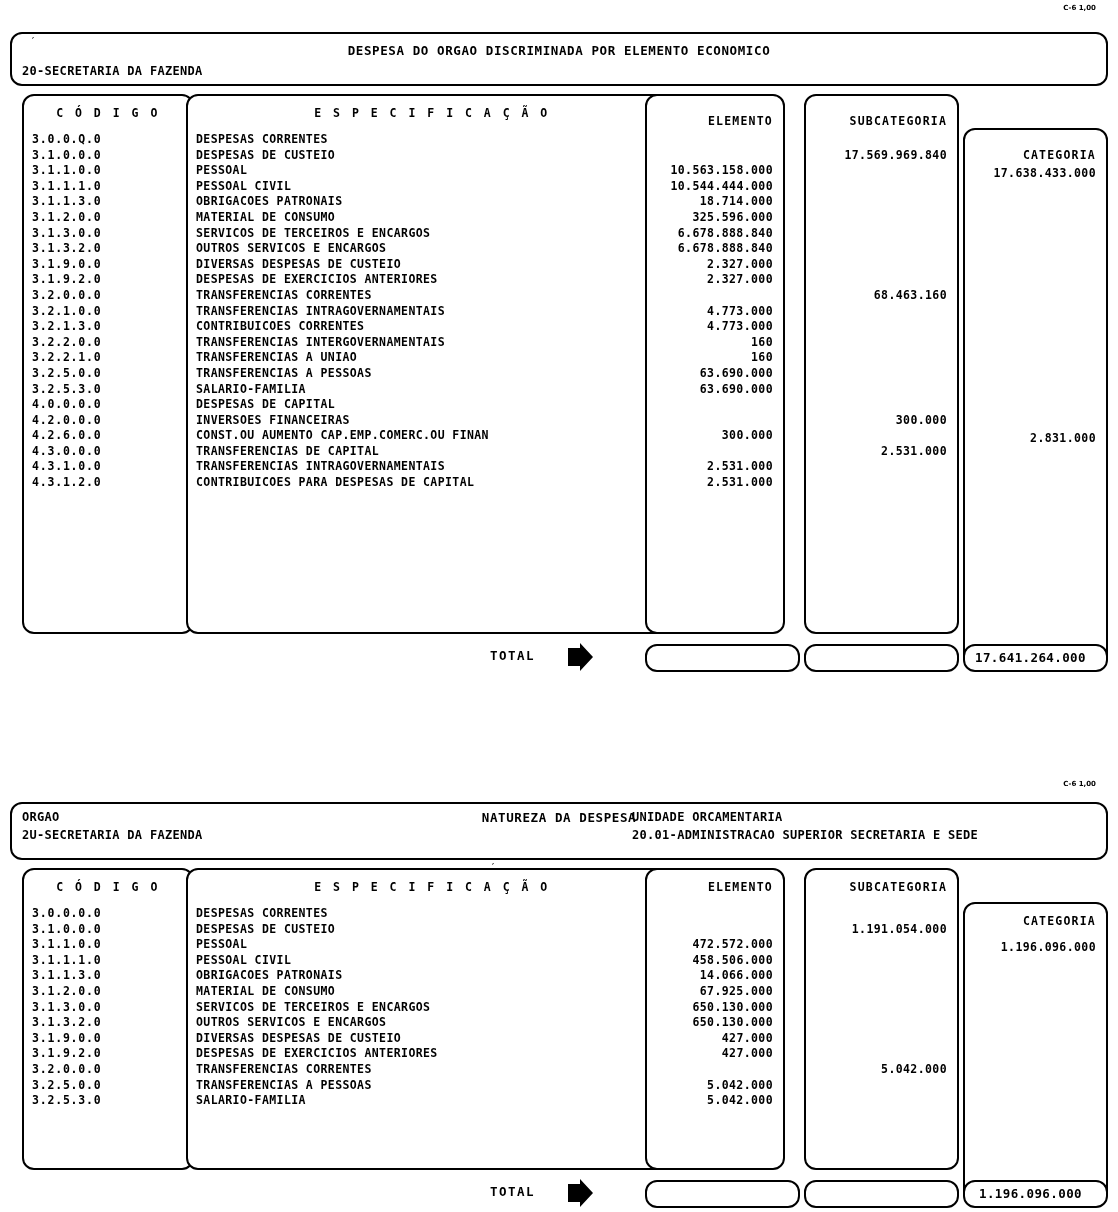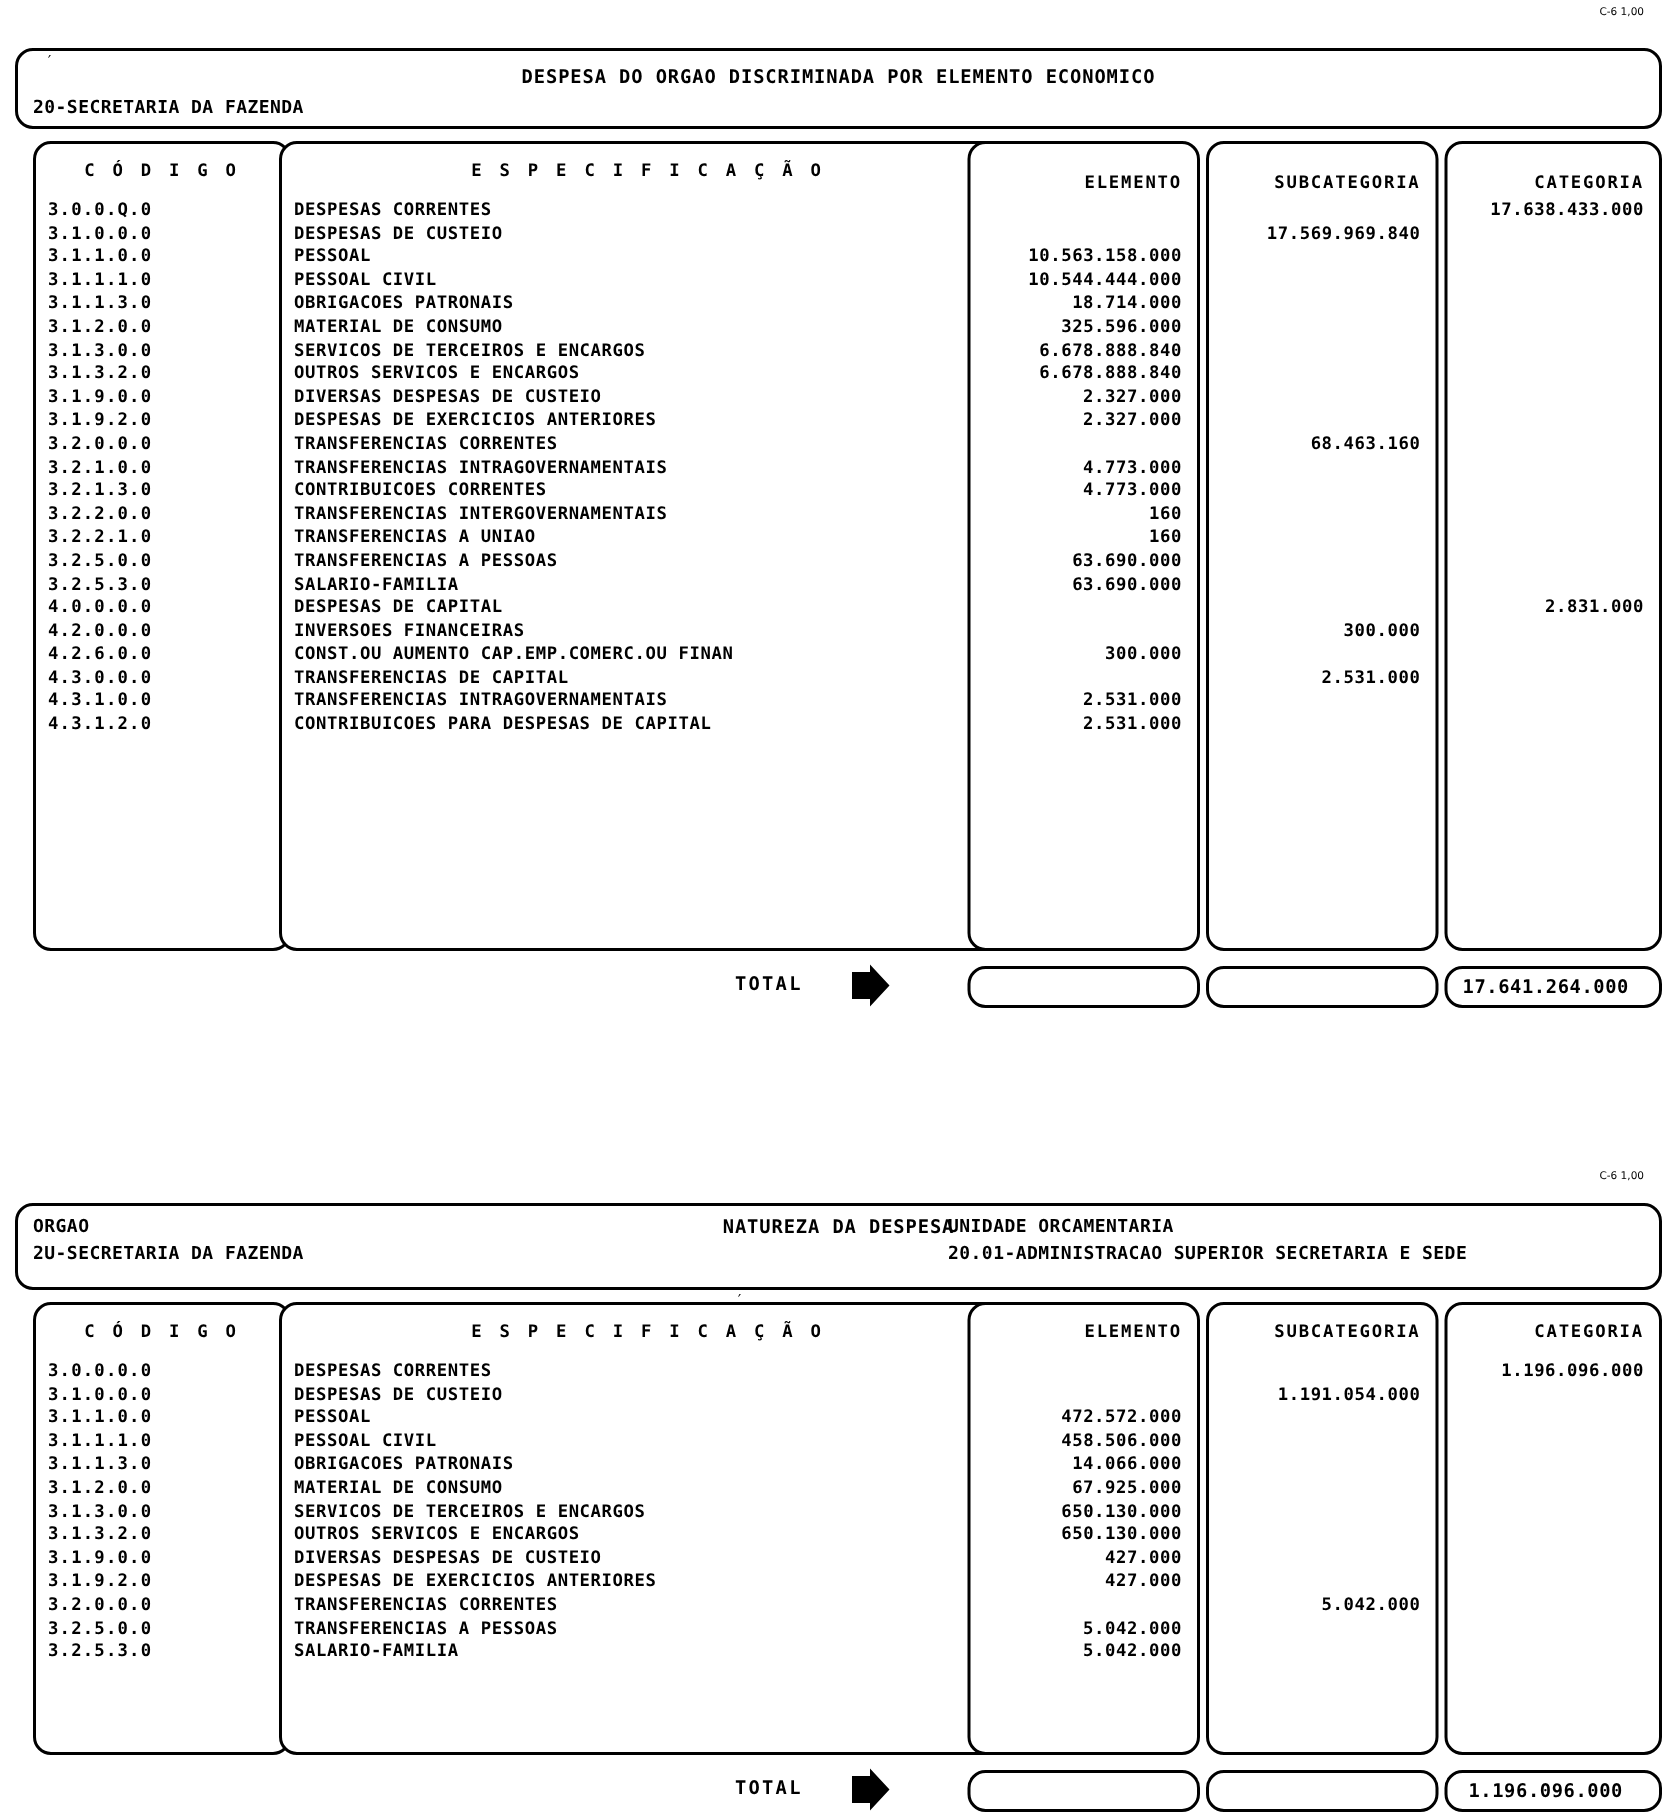--- a/index.html
+++ b/index.html
@@ -24,21 +24,21 @@
   
   .block {
     position: absolute;
     left: 10px;
     width: 1098px;
   }
   .corner-note {
     position: absolute;
     right: 12px;
     font-size: 7px;
-    font-weight: normal;
+    font-weight: bold;
     letter-spacing: 0px;
     font-family: "DejaVu Sans", sans-serif;
   }
 
   .hdr-box {
     border: 2px solid #000;
     border-radius: 12px;
     height: 50px;
     position: relative;
     background: #fff;
@@ -87,23 +87,23 @@
   }
   .col {
     position: absolute;
     border: 2px solid #000;
     border-radius: 12px;
     background: #fff;
     box-sizing: border-box;
   }
   .col-codigo   { left: 12px;   width: 172px; }
   .col-espec    { left: 176px; width: 492px; }
-  .col-elemento { left: 635px; width: 155px; }
+  .col-elemento { left: 635px; width: 140px; }
   .col-subcat   { left: 794px; width: 155px; }
-  .col-categ    { left: 953px; width: 145px; }
+  .col-categ    { left: 953px; width: 145px; margin-top: 34px; }
 
   .col-head {
     font-size: 11.5px;
     font-weight: bold;
     letter-spacing: 1.2px;
     text-align: center;
     padding-top: 10px;
   }
   .col-head.right {
     text-align: right;

